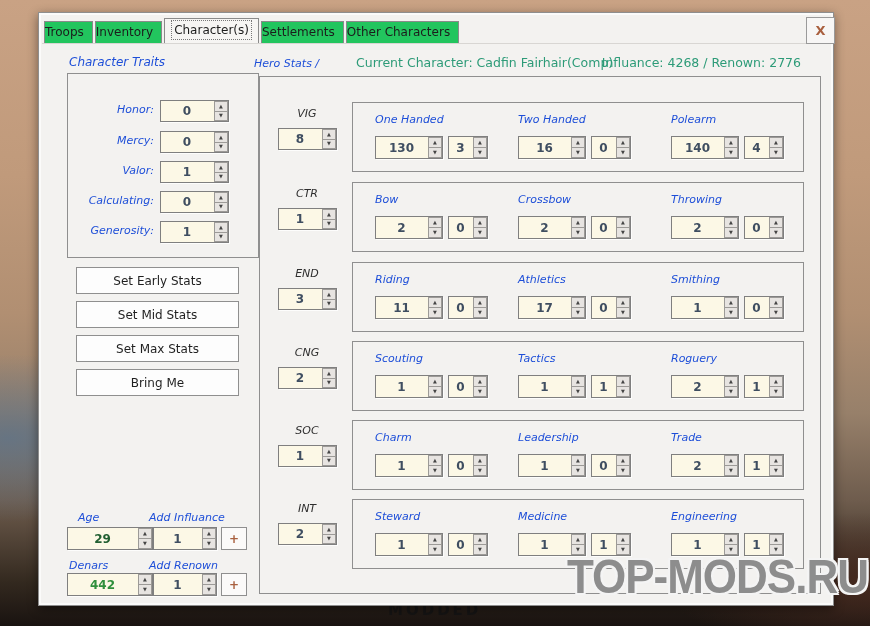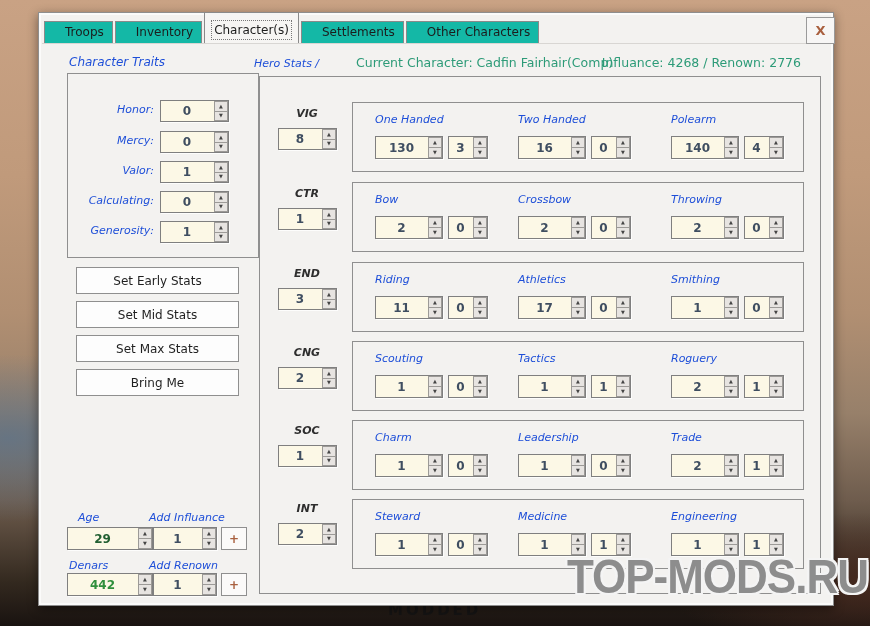--- a/index.html
+++ b/index.html
@@ -18,23 +18,23 @@
   .bg-text{position:absolute;left:388px;top:601px;z-index:0;color:#141414;
     font-weight:bold;font-size:15px;letter-spacing:3px;opacity:.85;}
   
   .win{
     position:absolute;left:38px;top:12px;width:794px;height:592px;z-index:1;
     background:#f3f2f0;border:1px solid #8e8e8e;
     box-shadow:0 3px 10px rgba(0,0,0,.45), inset 0 0 0 2px #fbfbfa;
   }
   
   .tabbar{position:absolute;left:5px;top:4px;display:flex;align-items:flex-end;height:26px;}
-  .tab{border:1px solid #8a8a8a;border-bottom:none;background:#14b8a6;
-    padding:3px 8px 4px 20px;font-size:12px;color:#1c1c1c;margin-right:2px;cursor:default;}
-  .tab.active{background:#f6f5f3;padding:10px 9px 6px 9px;margin-top:-3px;}
+  .tab{border:1px solid #8a8a8a;border-bottom:none;background:#22c55e;
+    padding:3px 8px 4px 0;font-size:12px;color:#1c1c1c;margin-right:2px;cursor:default;}
+  .tab.active{background:#f6f5f3;padding:4px 9px 6px 9px;margin-top:-3px;}
   .tab.active span{outline:1px dotted #777;outline-offset:2px;}
   .tabline{position:absolute;left:3px;right:3px;top:30px;border-top:1px solid #d8d6d3;}
   .close-btn{position:absolute;left:767px;top:4px;width:27px;height:25px;
     background:#f7f6f5;border:1px solid #9a9a9a;color:#a9603f;font-size:13px;font-weight:bold;
     display:flex;align-items:center;justify-content:center;cursor:default;}
   
   .lbl{font-style:italic;color:#1d4ed8;font-size:11px;white-space:nowrap;}
   .hdr-traits{position:absolute;left:30px;top:42px;font-size:12px;}
   .hdr-hero{position:absolute;left:215px;top:44px;font-size:11px;}
   .teal{color:#2d9b78;font-size:12.5px;font-weight:500;white-space:nowrap;}
@@ -66,21 +66,21 @@
   .action-btn:nth-of-type(3){top:322px;} .action-btn:nth-of-type(4){top:356px;}
   
   .eco-lbl{position:absolute;}
   .plus-btn{position:absolute;width:24px;height:21px;background:#fbfaf9;border:1px solid #8f8f8f;
     color:#a9603f;font-size:12px;font-weight:bold;display:flex;align-items:center;justify-content:center;cursor:default;}
   
   .attr{position:absolute;left:17px;width:60px;}
   .attr:nth-of-type(1){top:30px;} .attr:nth-of-type(2){top:110px;}
   .attr:nth-of-type(3){top:190px;} .attr:nth-of-type(4){top:269px;}
   .attr:nth-of-type(5){top:347px;} .attr:nth-of-type(6){top:425px;}
-  .attr-label{display:block;text-align:center;font-weight:bold;font-size:11px;font-style:italic;color:#2e2e2e;}
+  .attr-label{display:block;text-align:center;font-weight:normal;font-size:11px;font-style:italic;color:#2e2e2e;}
   .attr-spin{top:21px;left:1px;width:57px;height:20px;}
   
   .skill-box{position:absolute;left:92px;width:450px;height:68px;border:1px solid #8f8f8f;}
   .skill-box:nth-of-type(1){top:25px;} .skill-box:nth-of-type(2){top:105px;}
   .skill-box:nth-of-type(3){top:185px;} .skill-box:nth-of-type(4){top:264px;}
   .skill-box:nth-of-type(5){top:343px;} .skill-box:nth-of-type(6){top:422px;}
   .skill-item{position:absolute;top:0;height:100%;width:140px;}
   .skill-item:nth-of-type(1){left:22px;} .skill-item:nth-of-type(2){left:165px;}
   .skill-item:nth-of-type(3){left:318px;}
   .skill-label{position:absolute;left:0;top:10px;}

